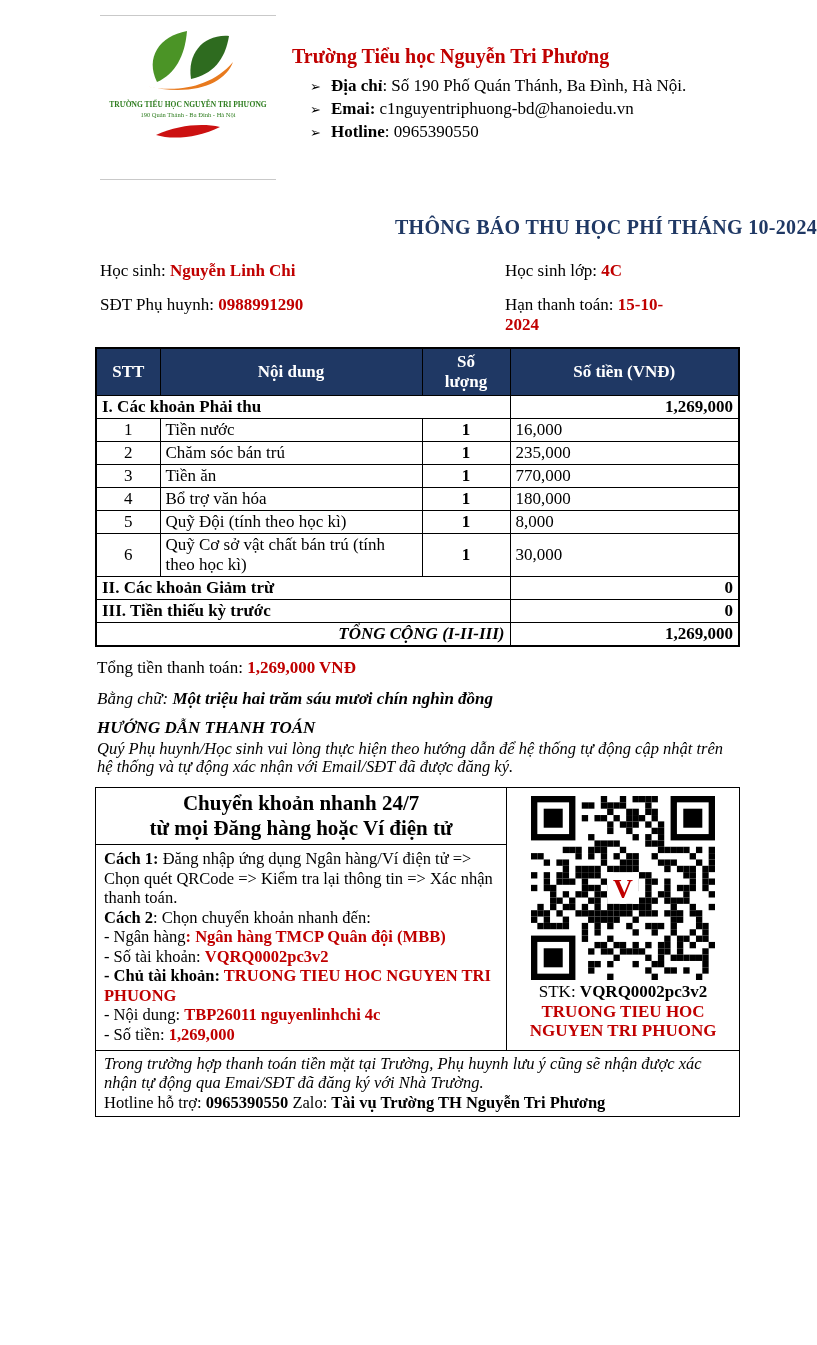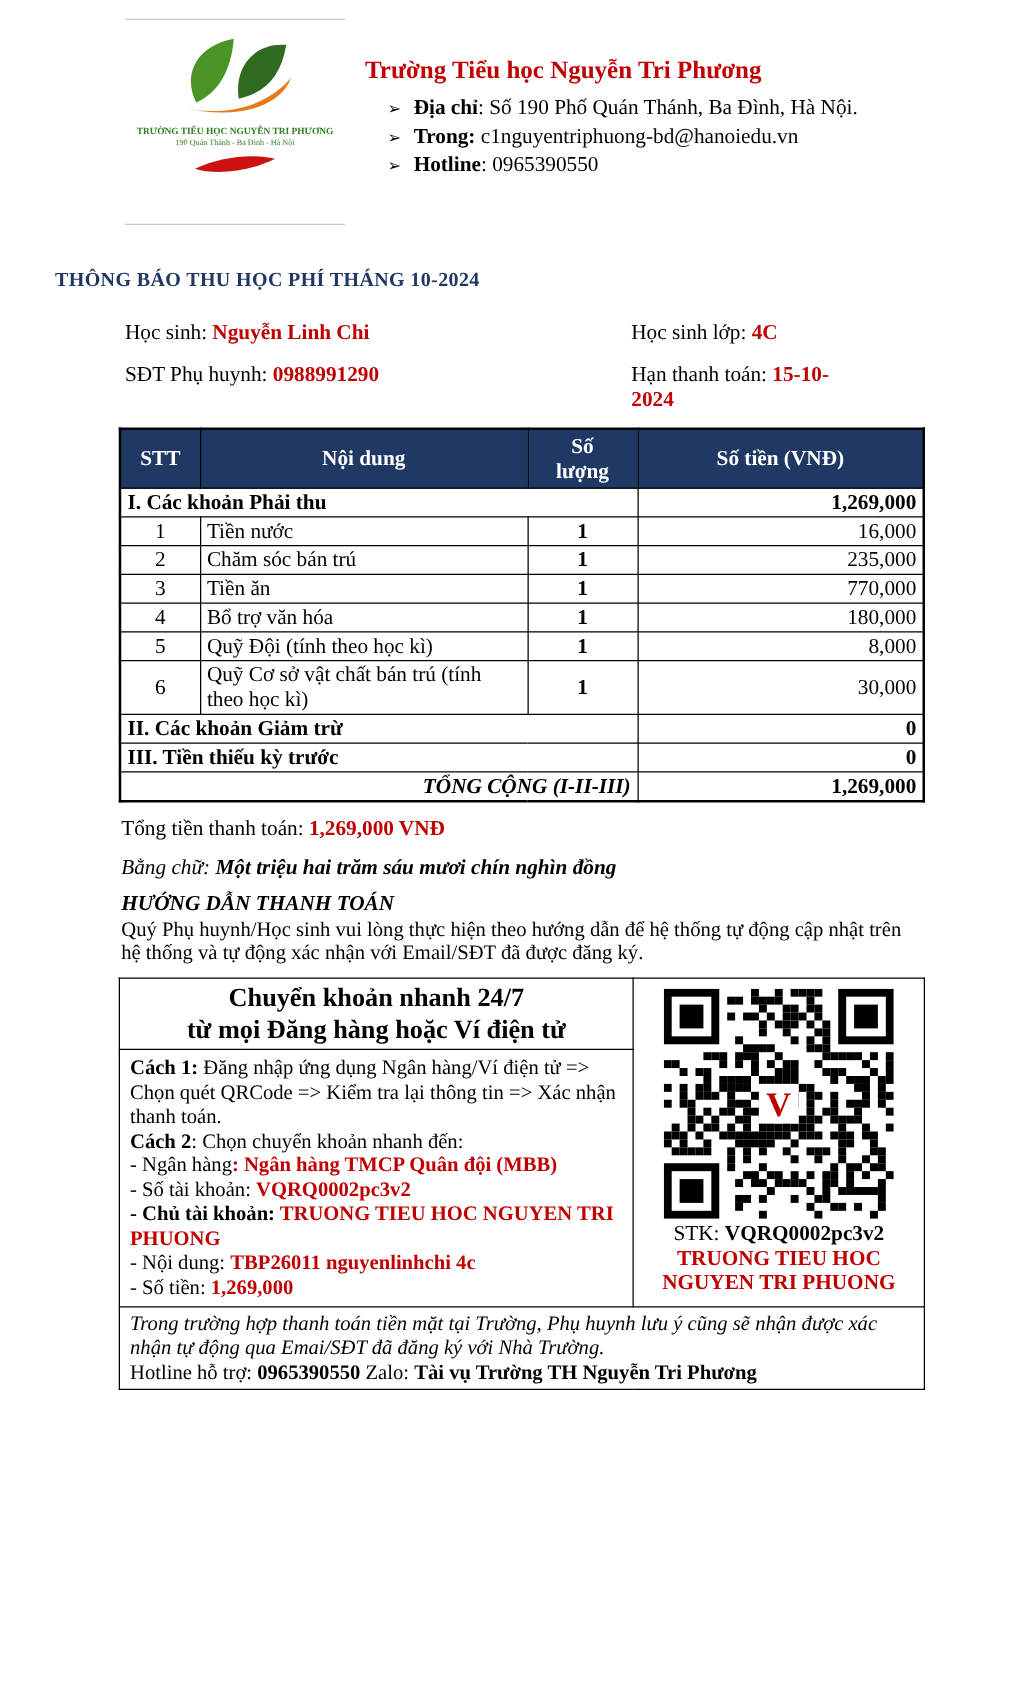--- a/index.html
+++ b/index.html
@@ -11,45 +11,45 @@
   .logo-box { width:176px; min-height:165px; border-top:1px solid #c9c9c9; border-bottom:1px solid #c9c9c9; display:flex; flex-direction:column; align-items:center; padding:8px 4px 6px 4px; }
   .logo-text1 { color:#2e7d1f; font-weight:bold; font-size:7.5px; text-align:center; margin-top:2px; }
   .logo-text2 { color:#2e7d1f; font-size:6.5px; text-align:center; margin-top:2px; }
   .school-info { margin-left:16px; padding-top:30px; }
   .school-name { color:#c00000; font-weight:bold; font-size:20px; margin-bottom:8px; }
   .info-line { font-size:17px; margin:3px 0 3px 18px; }
   .bullet { font-size:13px; margin-right:10px; }
   .b { font-weight:bold; }
 
   
-  .doc-title { text-align:left; color:#1f3864; font-weight:bold; font-size:16px; margin-top:36px; letter-spacing:0.3px;margin-left:44px; }
+  .doc-title { text-align:right; color:#1f3864; font-weight:bold; font-size:20px; margin-top:36px; letter-spacing:0.3px;margin-left:44px; }
 
   
   .student-grid { display:grid; grid-template-columns:405px 185px; row-gap:14px; padding-left:100px; margin-top:22px; font-size:17px; }
   .red { color:#c00000; font-weight:bold;margin-top:24px; }
 
   
   table.fee { border-collapse:collapse; width:645px; margin:12px 0 0 95px; font-size:17px; border:2px solid #000; }
   table.fee th, table.fee td { border:1px solid #000; padding:1px 5px; }
   table.fee th { background:#1f3864; color:#fff; text-align:center; vertical-align:middle; padding:3px 4px; }
   .th-stt { width:64px; } .th-desc { width:262px;margin-left:20px; } .th-qty { width:88px; } 
   .qty-head-inner { display:inline-block; max-width:58px; }
   .sec-label { font-weight:bold; padding-left:5px; }
   .sec-amt { font-weight:bold; text-align:right; padding-right:5px; }
   .c-stt { text-align:center; }
   .c-desc { text-align:left; padding-left:8px; }
   .c-qty { text-align:center; font-weight:bold; }
-  .c-amt { text-align:right; }
+  .c-amt { text-align:left; }
   .total-label { font-weight:bold; font-style:italic; text-align:right; padding-right:10px; }
 
   
   .sum-line { padding-left:97px; font-size:17px; margin-top:11px; }
   .italic { font-style:italic; }
   .bi { font-weight:bold; font-style:italic; }
-  .guide-text { padding-left:97px; width:740px; font-size:16.5px; line-height:1.12; margin-top:2px; }
+  .guide-text { padding-left:97px; width:740px; font-size:16.5px; font-style:italic; line-height:1.12; margin-top:2px; }
 
   
   table.pay { border-collapse:collapse; width:645px; margin:10px 0 0 95px; border:1px solid #000; }
   table.pay td { border:1px solid #000; vertical-align:top; }
   .pay-head { text-align:center; font-weight:bold; font-size:21px; padding:3px 6px; line-height:1.2; }
   .pay-body { font-size:16.5px; padding:4px 8px 6px 8px; line-height:1.18; width:412px; }
   .pay-qr { width:233px; text-align:center; padding:6px 4px 4px 4px; }
   .qr-caption { font-size:17px; margin-top:2px; }
   .qr-holder { color:#c00000; font-weight:bold; font-size:17px; line-height:1.15; }
   .pay-note { font-size:16.5px; padding:3px 8px 4px 8px; line-height:1.18; }
@@ -71,21 +71,21 @@
       <svg width="72" height="20" viewBox="0 0 72 20" style="margin-top:4px">
         <path d="M4 13 C26 3 50 1 68 5 C46 16 20 18 4 13 Z" fill="#cc1111"></path>
       </svg>
     </div>
     <div class="school-info">
       <div class="school-name">Trường Tiểu học Nguyễn Tri Phương</div>
       <div class="info-line">
         <span class="bullet">➢</span><span class="b">Địa chỉ</span><span>: Số 190 Phố Quán Thánh, Ba Đình, Hà Nội.</span>
       </div>
       <div class="info-line">
-        <span class="bullet">➢</span><span class="b">Trong:</span><span>  c1nguyentriphuong-bd@hanoiedu.vn</span>
+        <span class="bullet">➢</span><span class="b">Emai:</span><span>  c1nguyentriphuong-bd@hanoiedu.vn</span>
       </div>
       <div class="info-line">
         <span class="bullet">➢</span><span class="b">Hotline</span><span>: 0965390550</span>
       </div>
     </div>
   </div>
 
   <div class="doc-title">THÔNG BÁO THU HỌC PHÍ THÁNG 10-2024</div>
 
   <div class="student-grid">

